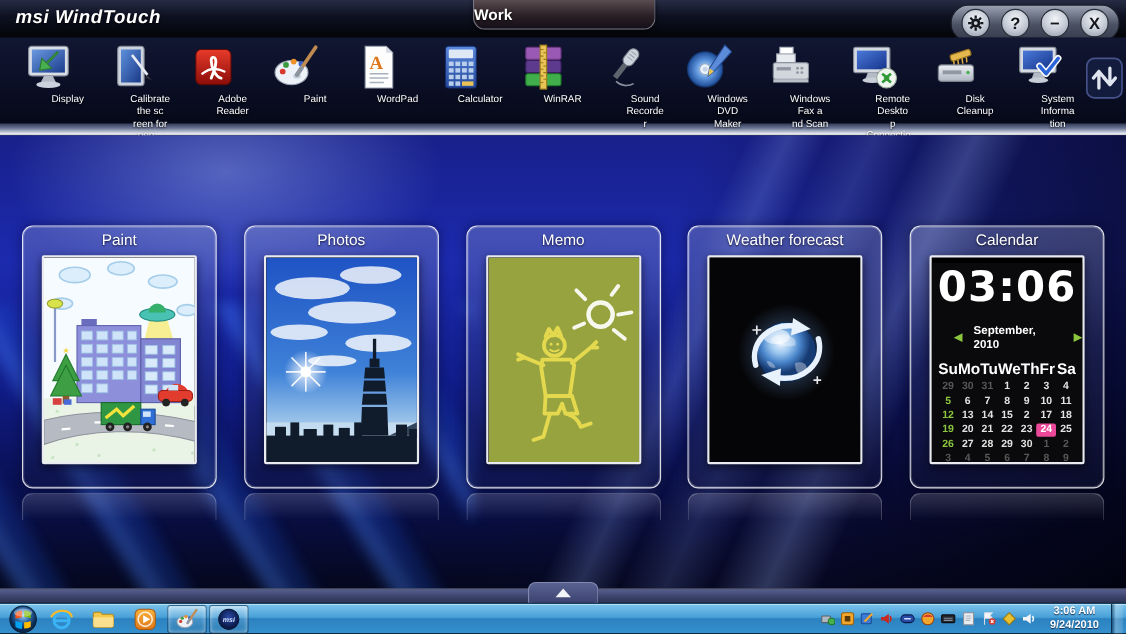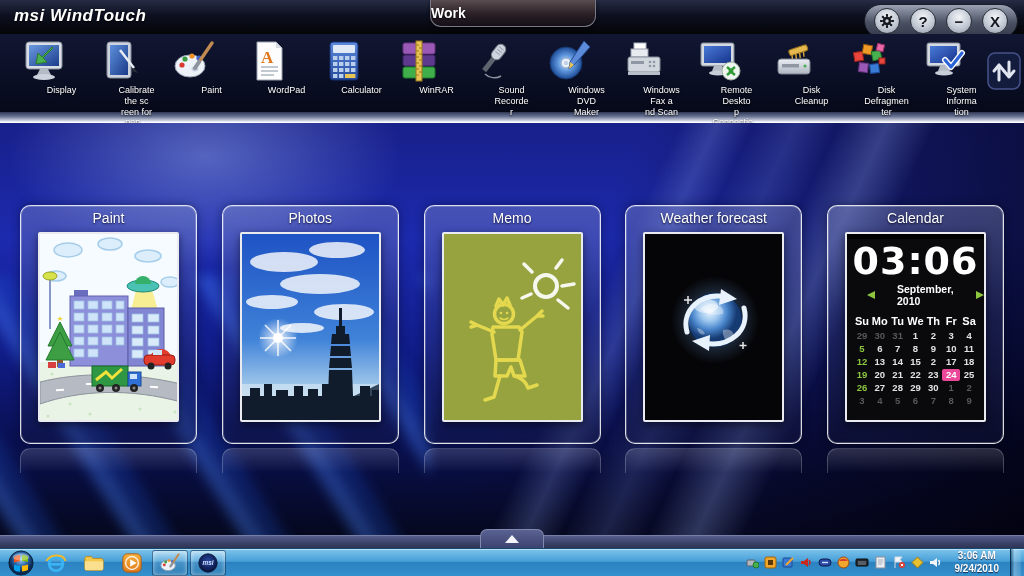--- a/index.html
+++ b/index.html
@@ -32,27 +32,27 @@
   .cards{display:flex;justify-content:space-between;padding:0 20px;margin-top:82px;position:relative;z-index:3;}
   .card{position:relative;width:177px;height:239px;flex:none;border-radius:10px;border:1px solid rgba(255,255,255,.85);background:linear-gradient(to bottom,rgba(172,182,218,.30),rgba(92,102,152,.20) 45%,rgba(24,28,66,.32));box-shadow:inset 0 0 0 1px rgba(255,255,255,.22),0 0 10px rgba(0,0,20,.4);cursor:pointer;}
   .card::after{content:"";position:absolute;left:-1px;right:-1px;top:calc(100% + 5px);height:24px;border:1px solid rgba(255,255,255,.22);border-bottom:none;border-radius:10px 10px 0 0;background:linear-gradient(rgba(255,255,255,.16),rgba(255,255,255,0));pointer-events:none;}
   .card-title{height:25px;line-height:25px;text-align:center;color:#fff;font-size:14px;text-shadow:0 1px 2px rgba(0,0,20,.8);}
   .frame{width:141px;height:190px;margin:1px auto 0;border:2px solid #e9ebf0;border-radius:2px;overflow:hidden;background:#000;box-shadow:0 3px 8px rgba(0,0,10,.55);}
   .frame svg{display:block;}
 
   
   .cal-panel{width:100%;height:100%;background:#0a0a0c;}
   .clock{font-size:38px;font-weight:bold;color:#fff;text-align:center;letter-spacing:1px;margin-top:5px;font-family:"DejaVu Sans",sans-serif;}
-  .month-row{display:flex;align-items:center;justify-content:center;gap:22px;padding-left:20px;}
+  .month-row{display:flex;align-items:center;justify-content:center;gap:10px;margin-top:12px;padding-left:20px;}
   .tri{width:0;height:0;cursor:pointer;}
   .tri-l{border-top:4px solid transparent;border-bottom:4px solid transparent;border-right:8px solid #8cc63f;}
   .tri-r{border-top:4px solid transparent;border-bottom:4px solid transparent;border-left:8px solid #8cc63f;}
   .month-label{font-size:10.5px;font-weight:bold;color:#fff;}
   .dow{display:grid;grid-template-columns:repeat(7,1fr);margin:8px 6px 0;}
-  .dow span{font-size:11px;font-weight:bold;color:#fff;text-align:center;}
+  .dow span{font-size:14px;font-weight:bold;color:#fff;text-align:left;}
   .cal-grid{display:grid;grid-template-columns:repeat(7,1fr);margin:3px 6px 0;row-gap:1px;}
   .cc{font-size:9.5px;font-weight:bold;color:#e2e2e2;text-align:center;line-height:12px;border-radius:2px;cursor:pointer;}
   .cc.dim{color:#585858;}
   .cc.sun{color:#8cc63f;}
   .cc.sel{background:#ec4899;color:#fff;}
 
   
   .footer{height:13px;flex:none;position:relative;background:linear-gradient(to bottom,#565e8e,#3a4168 60%,#2e3454);border-top:1px solid #767ea6;z-index:4;}
   .pull-tab{position:absolute;left:50%;transform:translateX(-50%);bottom:0;width:64px;height:19px;background:linear-gradient(to bottom,#5a6292,#3c4370);border:1px solid #8289b0;border-bottom:none;border-radius:7px 7px 0 0;display:flex;align-items:center;justify-content:center;cursor:pointer;}
   .up-tri{width:0;height:0;border-left:7px solid transparent;border-right:7px solid transparent;border-bottom:8px solid #f2f4fa;}
@@ -141,20 +141,36 @@
             <rect x="11" y="4" width="24" height="36" rx="3" fill="#ccd3de" stroke="#848c98"></rect>
             <rect x="14" y="7" width="18" height="30" fill="url(#g2)"></rect>
             <line x1="24" y1="12" x2="38" y2="30" stroke="#e8ecf2" stroke-width="2.5"></line>
             <path d="M38 30l4 5-6-2z" fill="#2a3038"></path>
           </svg>
         </span>
       <span class="tlabel">Calibrate the sc
 reen for pen...</span>
     </div>
 
+    <div class="tbi">
+      <span class="ticon">
+          <svg width="46" height="46" viewBox="0 0 46 46">
+            <defs>
+              <linearGradient id="g3" x1="0" y1="0" x2="0" y2="1">
+                <stop offset="0" stop-color="#e73b2b"></stop>
+                <stop offset="1" stop-color="#8c0d08"></stop>
+              </linearGradient>
+            </defs>
+            <rect x="7" y="7" width="32" height="32" rx="5" fill="url(#g3)" stroke="#5c0a06"></rect>
+            <path d="M21 33c3-7 5-14 4-17-1-3-4-2-4 1 0 6 4 15 9 16" fill="none" stroke="#fff" stroke-width="2.6" stroke-linecap="round"></path>
+            <path d="M13 29c7-6 14-5 20-2" fill="none" stroke="#fff" stroke-width="2.2" stroke-linecap="round"></path>
+          </svg>
+        </span>
+      <span class="tlabel">Adobe Reader</span>
+    </div>
 
     <div class="tbi">
       <span class="ticon">
           <svg width="46" height="46" viewBox="0 0 46 46">
             <ellipse cx="19" cy="28" rx="15" ry="11" fill="#edf1f8" stroke="#98a2b2"></ellipse>
             <ellipse cx="24" cy="31" rx="3.4" ry="2.4" fill="#c4cedd"></ellipse>
             <circle cx="11" cy="27" r="2.6" fill="#d83a30"></circle>
             <circle cx="14" cy="21" r="2.6" fill="#3a9a40"></circle>
             <circle cx="21" cy="18" r="2.6" fill="#f09028"></circle>
             <circle cx="28" cy="20" r="2.6" fill="#3a62c8"></circle>
@@ -328,37 +344,20 @@
               </g>
             </g>
             <rect x="7" y="21" width="32" height="15" rx="3" fill="url(#g12)" stroke="#79818d"></rect>
             <rect x="11" y="26" width="17" height="3.5" fill="#8f97a3"></rect>
             <circle cx="34" cy="28" r="1.6" fill="#49b04f"></circle>
           </svg>
         </span>
       <span class="tlabel">Disk Cleanup</span>
     </div>
 
-    <div class="tbi">
-      <span class="ticon">
-          <svg width="46" height="46" viewBox="0 0 46 46">
-            <g stroke-width="1">
-              <rect x="8" y="14" width="9" height="9" fill="#e8463c" stroke="#98201a" transform="rotate(-8 12 18)"></rect>
-              <rect x="17" y="7" width="9" height="9" fill="#f09a28" stroke="#9a5c10" transform="rotate(10 21 11)"></rect>
-              <rect x="26" y="13" width="9" height="9" fill="#49b04f" stroke="#1f7a2a" transform="rotate(-12 30 17)"></rect>
-              <rect x="13" y="25" width="9" height="9" fill="#9b59b6" stroke="#6a3580" transform="rotate(6 17 29)"></rect>
-              <rect x="24" y="26" width="9" height="9" fill="#3a7bd5" stroke="#1c4a96" transform="rotate(-6 28 30)"></rect>
-              <rect x="31" y="6" width="7" height="7" fill="#e868a8" stroke="#a03068" transform="rotate(14 34 9)"></rect>
-              <rect x="33" y="20" width="6" height="6" fill="#e8463c" stroke="#98201a"></rect>
-            </g>
-          </svg>
-        </span>
-      <span class="tlabel">Disk Defragmen
-ter</span>
-    </div>
 
     <div class="tbi">
       <span class="ticon">
           <svg width="46" height="46" viewBox="0 0 46 46">
             <defs>
               <linearGradient id="g14" x1="0" y1="0" x2="1" y2="1">
                 <stop offset="0" stop-color="#4a7ad8"></stop>
                 <stop offset="1" stop-color="#16348c"></stop>
               </linearGradient>
             </defs>

